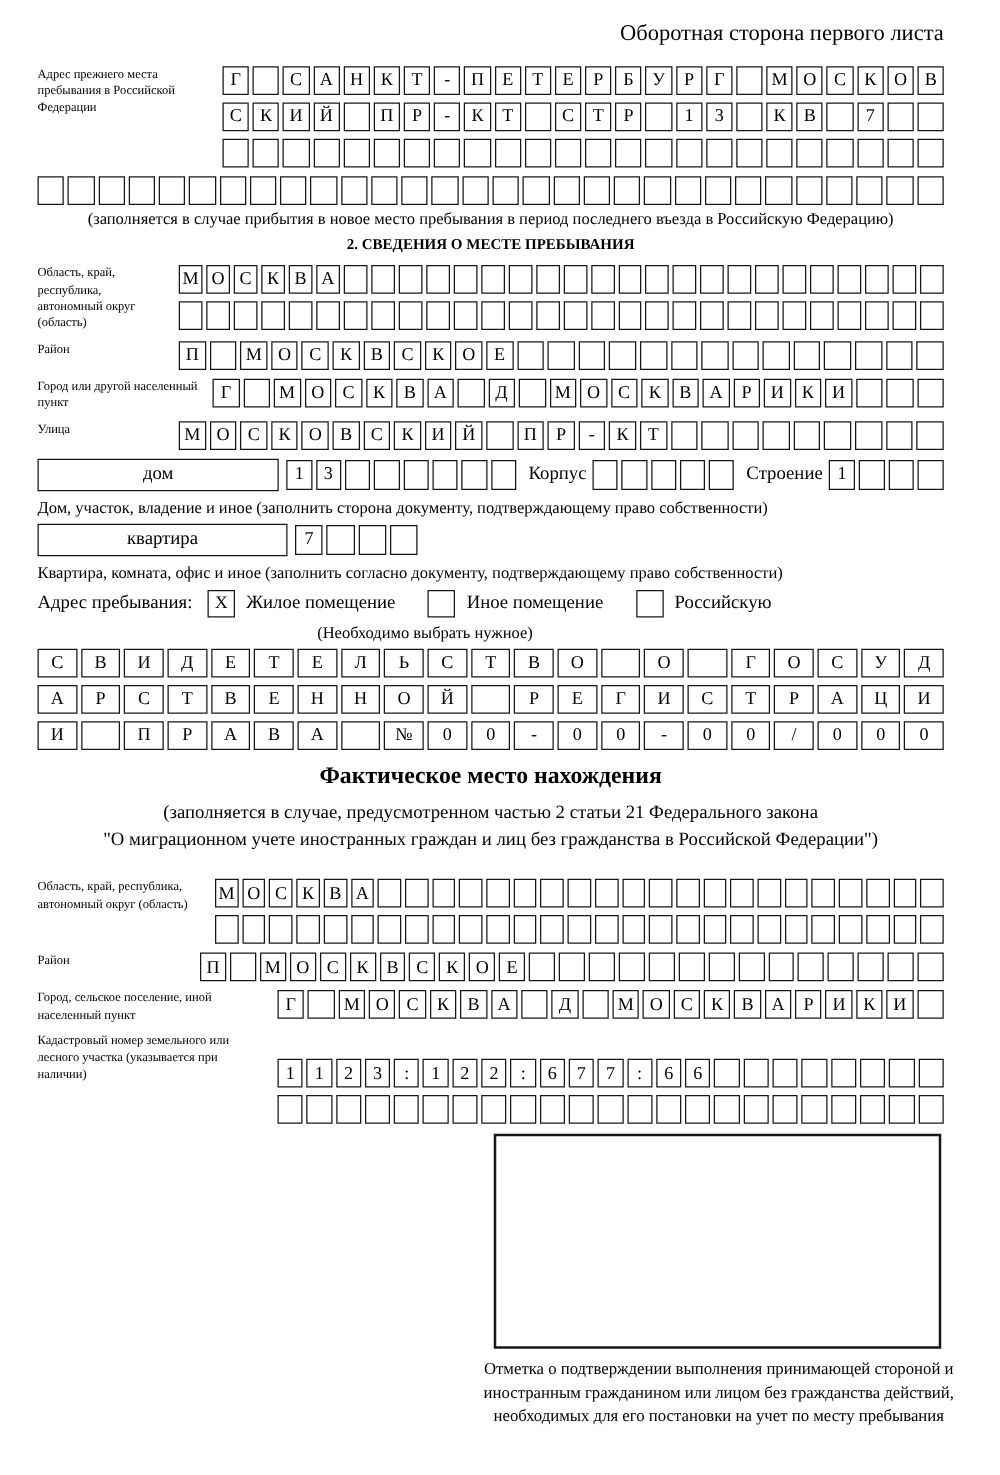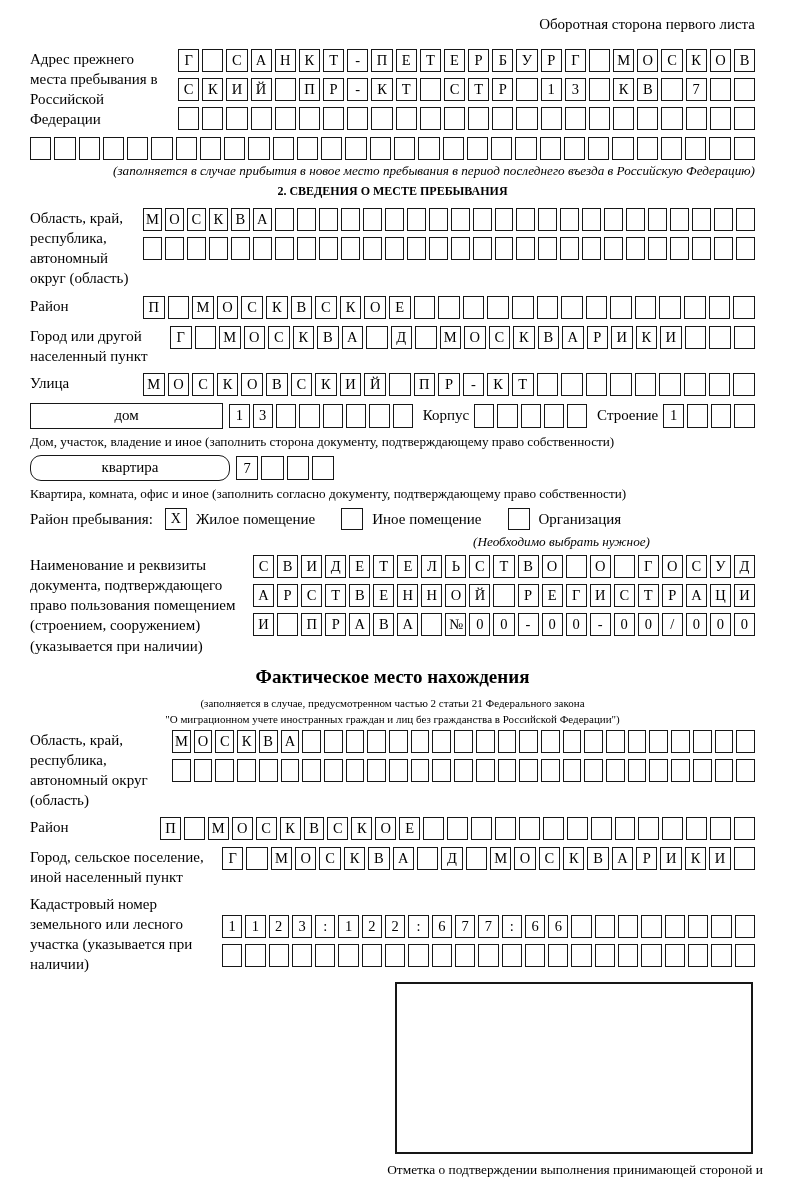--- a/index.html
+++ b/index.html
@@ -5,66 +5,66 @@
   * { margin:0; padding:0; box-sizing:border-box; }
   html,body { background:#ffffff; }
   body {
     width:800px; height:1180px; overflow:hidden;
     color:#000;
     font-family:"Liberation Serif","DejaVu Serif",serif;
     font-size:15px;
   }
   .page { width:800px; height:1180px; padding:16px 45px 0 30px; }
 
-  .hdr { text-align:right; font-size:15px; margin-bottom:16px; }
+  .hdr { text-align:right; font-size:18px; margin-bottom:16px; }
 
   .field { display:flex; margin-bottom:7px; }
-  .flabel { flex:0 0 auto; padding-right:8px; font-size:15px; line-height:1.34;font-family:Liberation Serif, serif; }
+  .flabel { flex:0 0 auto; padding-right:8px; font-size:10px; line-height:1.34;font-family:Liberation Serif, serif; }
   .w148 { width:148px; } .w113 { width:113px; } .w140 { width:140px; }
   .w223 { width:223px; } .w142 { width:142px; } .w130 { width:130px; } .w192 { width:192px; }
   .rows { flex:1; min-width:0; }
 
   .cellrow { display:flex; gap:3px; margin-bottom:6px; }
   .rows .cellrow:last-child { margin-bottom:0; }
   .cell {
     flex:1 0 0; height:23px;
     border:1.6px solid #171717;
     display:flex; align-items:center; justify-content:center;
     font-size:14.5px; line-height:1; background:#fff;
   }
   .fullrow { width:725px; margin-bottom:2px; }
 
   .note { font-size:13.2px; line-height:1.3; margin-bottom:5px; }
-  .center { text-align:right;font-style:italic; }
+  .center { text-align:center; }
   .stitle { text-align:center; font-weight:bold; font-size:12px; margin:4px 0 9px; }
   .stitle2 { text-align:center; font-weight:bold; font-size:19px; margin:10px 0 8px; }
 
   .inlinerow { display:flex; align-items:stretch; height:26px; margin-bottom:4px; }
   .bigbox {
     border:1.6px solid #171717;
     display:flex; align-items:center; justify-content:center;
     font-size:15px;
   }
-  .bw168 { width:202px; margin-right:6px; } .bw200 { width:200px; margin-right:6px;border-radius:11px; }
+  .bw168 { width:202px; margin-right:6px; } .bw200 { width:200px; margin-right:6px; }
   .cw { display:flex; gap:3px; align-items:center; }
   .cw .cell { height:24px; }
   .cw192 { width:192px; } .cw118 { width:118px; } .cw96 { width:96px; } .cw98 { width:98px; }
   .inlbl { display:flex; align-items:center; padding:0 5px 0 10px; font-size:15px; }
 
   .stayrow { display:flex; align-items:center; margin:6px 0 3px; }
   .cbox {
     width:22px; height:22px; border:1.6px solid #171717;
     display:inline-flex; align-items:center; justify-content:center;
     font-size:14px; flex:0 0 auto;
   }
   .slabel { margin-right:12px; }
   .olabel { margin:0 26px 0 9px; }
   .w620 { width:620px; }
 
-  .notes-sm { font-size:11px; line-height:1.45; text-align:center; margin-bottom:2px; }
+  .notes-sm { font-size:15px; line-height:1.45; text-align:center; margin-bottom:20px; }
 
   .pt21 { padding-top:21px; }
 
   .stampbox {
     width:358px; height:172px; border:2px solid #171717;
     margin-left:365px; margin-top:8px; background:#fff;
   }
   .stampcaption {
     width:430px; margin-left:330px; margin-top:7px;
     text-align:center; font-size:13.4px; line-height:1.4;
@@ -395,32 +395,31 @@
     <div class="cw cw98">
         <span class="cell">7</span>
         <span class="cell">&nbsp;</span>
         <span class="cell">&nbsp;</span>
         <span class="cell">&nbsp;</span>
       </div>
   </div>
   <div class="note">Квартира, комната, офис и иное (заполнить согласно документу, подтверждающему право собственности)</div>
 
   <div class="stayrow">
-    <span class="slabel">Район пребывания:</span>
+    <span class="slabel">Адрес пребывания:</span>
     <span class="cbox">X</span>
     <span class="olabel">Жилое помещение</span>
     <span class="cbox"></span>
     <span class="olabel">Иное помещение</span>
     <span class="cbox"></span>
-    <span class="olabel">Организация</span>
+    <span class="olabel">Российскую</span>
   </div>
   <div class="note center w620">(Необходимо выбрать нужное)</div>
 
   <div class="field" style="margin-top:4px;">
-    <div class="flabel w223">Наименование и реквизиты документа, подтверждающего право пользования помещением (строением, сооружением) (указывается при наличии)</div>
     <div class="rows">
       <div class="cellrow">
           <span class="cell">С</span>
           <span class="cell">В</span>
           <span class="cell">И</span>
           <span class="cell">Д</span>
           <span class="cell">Е</span>
           <span class="cell">Т</span>
           <span class="cell">Е</span>
           <span class="cell">Л</span>

